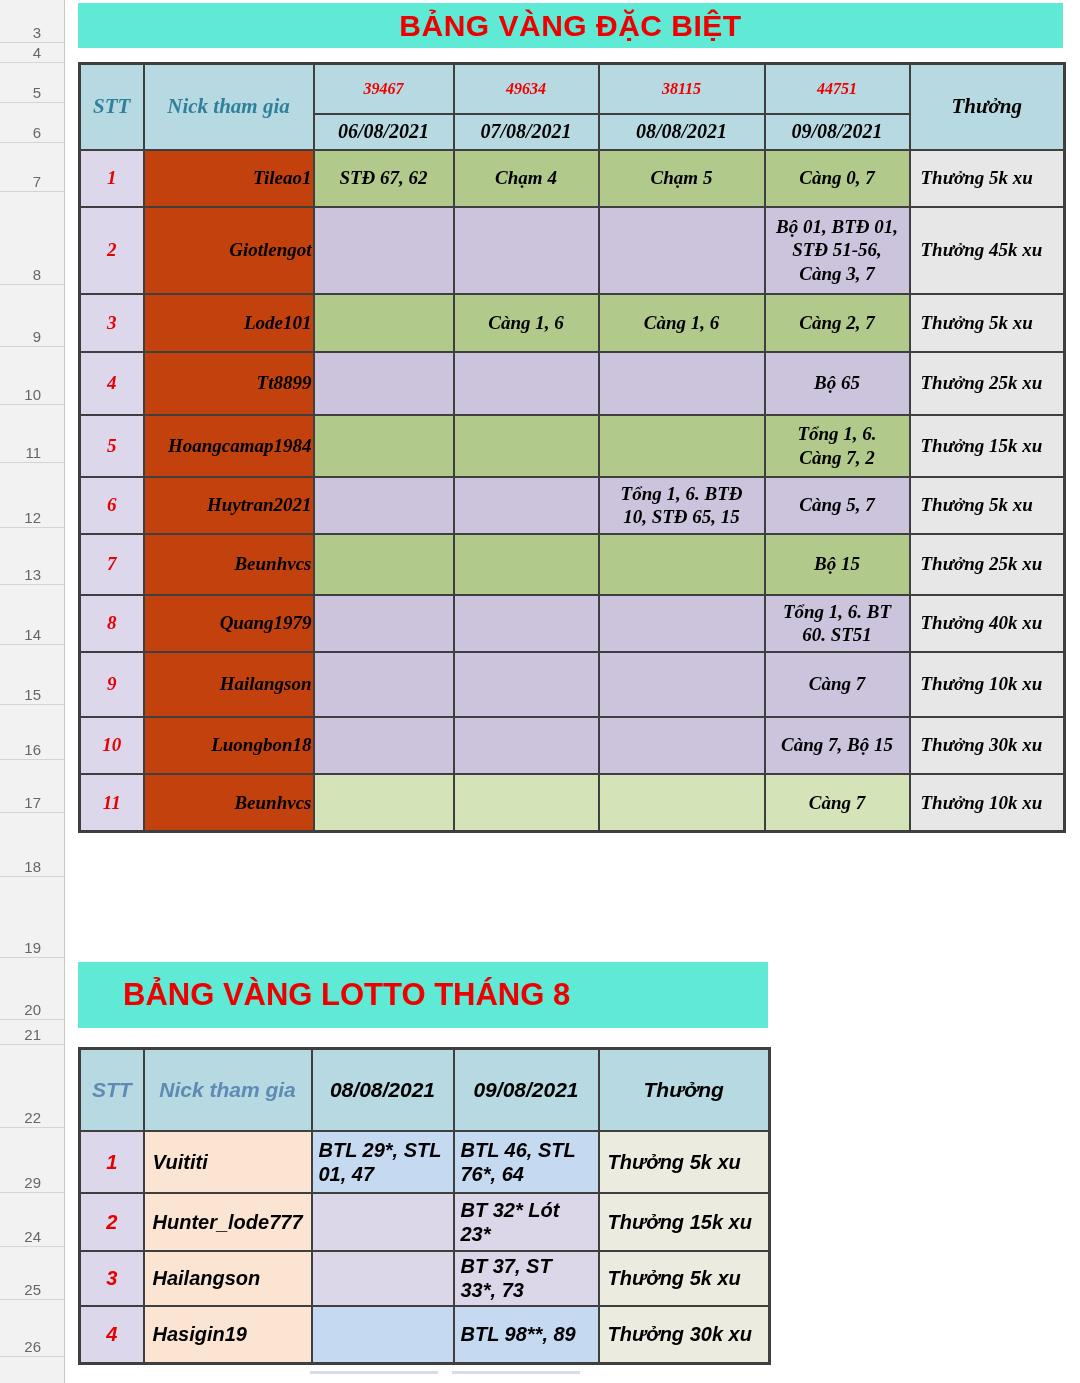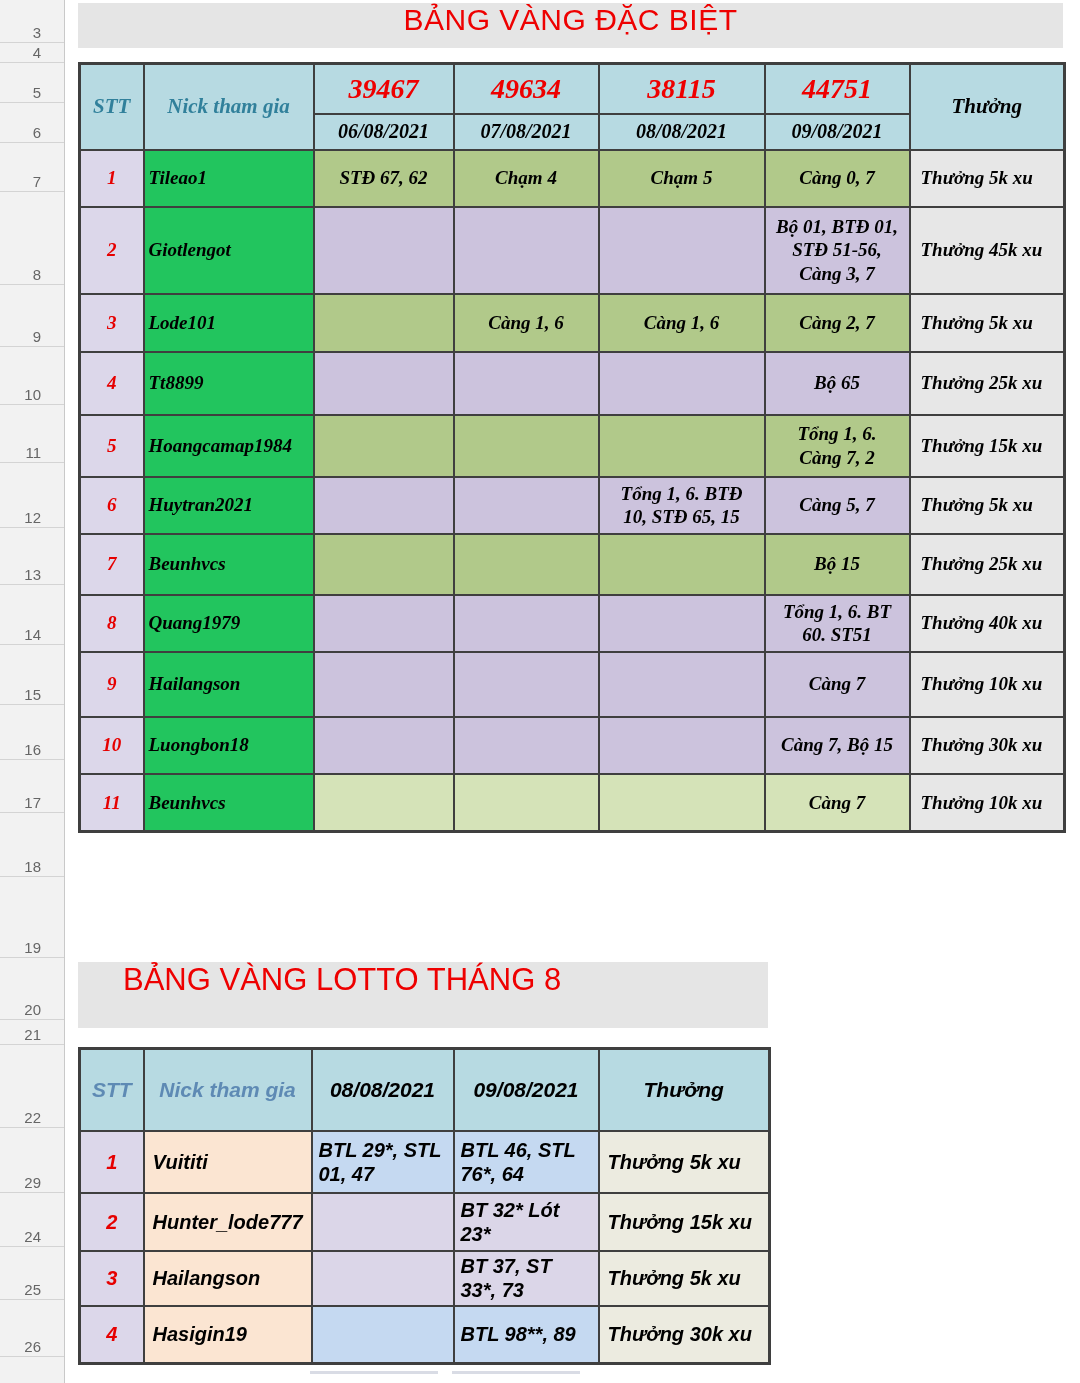--- a/index.html
+++ b/index.html
@@ -12,22 +12,22 @@
     position:absolute;left:0;top:0;width:64px;height:1383px;
     background:#f2f2f2;border-right:1px solid #c9c9c9;
     display:flex;flex-direction:column;
   }
   .gutter-row{
     box-sizing:border-box;border-bottom:1px solid #d4d4d4;
     display:flex;align-items:flex-end;justify-content:flex-end;
     padding:0 23px 1px 0;color:#666666;font-size:15px;
   }
   .banner{
-    background:#e5e5e5;color:#ee0000;font-weight:normal;
-    display:flex;
+    background:#5eead4;color:#ee0000;font-weight:bold;
+    display:flex;align-items:center;
   }
   .banner1{
     position:absolute;left:78px;top:3px;width:985px;height:45px;
     justify-content:center;font-size:30px;letter-spacing:.5px;
   }
   .banner2{
     position:absolute;left:78px;top:962px;width:690px;height:66px;
     justify-content:flex-start;padding-left:45px;box-sizing:border-box;
     font-size:31px;
   }
@@ -38,26 +38,26 @@
     border:2px solid #3f3f3f;box-sizing:border-box;
     vertical-align:middle;overflow:hidden;
   }
   
   .t1{
     position:absolute;left:78px;top:62px;width:985px;
     font-family:"Liberation Serif","DejaVu Serif",serif;
   }
   .t1 th{background:#b7dae2;}
   .t1 .h-stt,.t1 .h-nick{color:#31809b;font-size:21px;font-weight:bold;text-align:center;}
-  .t1 .h-code{color:#ee0000;font-size:28px;font-weight:bold;text-align:center;height:50px;}
+  .t1 .h-code{color:#ee0000;font-size:16px;font-weight:bold;text-align:center;height:50px;}
   .t1 .h-date{color:#000000;font-size:20px;font-weight:bold;text-align:center;height:36px;}
   .t1 .h-thuong{color:#000000;font-size:21px;font-weight:bold;text-align:center;}
   .t1 td{font-size:19px;font-weight:bold;line-height:1.22;}
   .t1 .c-stt{background:#dcd7ea;color:#e60000;text-align:center;}
-  .t1 .c-nick{background:#22c55e;color:#000;text-align:left;padding-left:4px;}
+  .t1 .c-nick{background:#c2410c;color:#000;text-align:right;padding-left:4px;}
   .t1 .c-data{color:#000;text-align:center;padding:2px 10px;}
   .t1 .c-thuong{background:#e7e7e7;color:#000;text-align:left;padding-left:10px;}
   .t1 tr.v-green  .c-data{background:#b1c98a;}
   .t1 tr.v-purple .c-data{background:#ccc3dd;}
   .t1 tr.v-glight .c-data{background:#d5e3b8;}
   
   .t2{
     position:absolute;left:78px;top:1047px;width:690px;
     font-family:"Liberation Sans","DejaVu Sans",sans-serif;
   }

